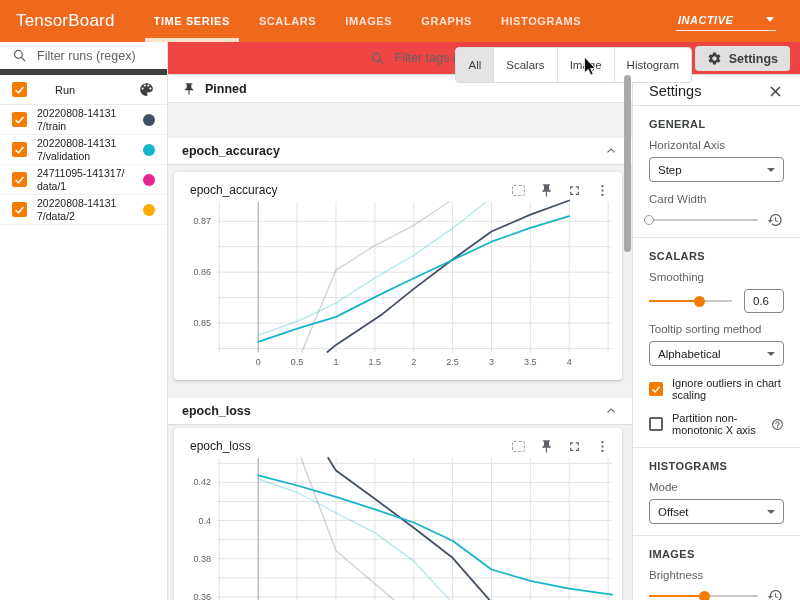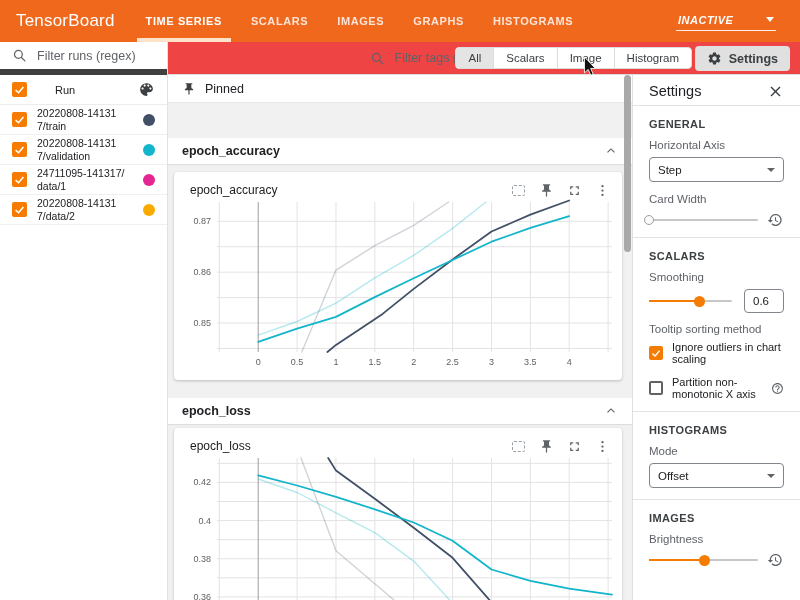--- a/index.html
+++ b/index.html
@@ -3,21 +3,21 @@
 <meta charset="utf-8">
 <style>
   html,body{margin:0;padding:0;width:800px;height:600px;overflow:hidden;background:#f1f1f1;
     font-family:"Liberation Sans",sans-serif;-webkit-font-smoothing:antialiased;}
   *{box-sizing:border-box;}
   svg{display:block;}
 
   
   #header{position:absolute;left:0;top:0;width:800px;height:42px;background:#f0681c;display:flex;align-items:center;color:#fff;z-index:30;}
   #logo{font-size:17px;font-weight:500;margin-left:16px;letter-spacing:.2px;}
-  #tabs{display:flex;margin-left:28px;height:38px;align-items:center;}
+  #tabs{display:flex;margin-left:36px;height:38px;align-items:center;}
   .tab{position:relative;font-size:11px;font-weight:700;letter-spacing:.6px;color:rgba(255,255,255,.82);
     padding:0 3px;margin-right:23px;height:42px;display:flex;align-items:center;cursor:pointer;}
   .tab.active{color:#fff;}
   .tab.active::after{content:"";position:absolute;left:-6px;right:-6px;bottom:0;height:4px;background:#ffe3c9;}
   #header-right{margin-left:auto;display:flex;align-items:center;margin-right:10px;}
   #run-status{position:relative;display:flex;align-items:center;border-bottom:1px solid rgba(255,255,255,.9);
     padding:2px 2px 4px 2px;margin-right:14px;width:100px;cursor:pointer;}
   #run-status .status-text{font-size:11px;font-weight:700;letter-spacing:.5px;font-style:italic;}
   .caret-down-w{width:0;height:0;border-left:4px solid transparent;border-right:4px solid transparent;border-top:5px solid #fff;margin-left:auto;}
 
@@ -37,34 +37,34 @@
   .cbx.checked{background:#f57c00;}
   .cbx.checked svg{position:absolute;left:1px;top:1px;width:13px;height:13px;stroke:#fff;stroke-width:2.4;fill:none;}
   .cbx.unchecked{background:#fff;border:2px solid #5f6368;}
 
   
   #toolbar{position:absolute;left:168px;top:42px;width:632px;height:33px;background:#ef4444;border-bottom:1px solid #dadce0;display:flex;align-items:center;z-index:20;justify-content:center;}
   #toolbar .tag-search{display:flex;align-items:center;color:#5f6368;margin-left:14px;}
   #toolbar .tag-search svg{width:15px;height:15px;stroke:#5f6368;}
   #toolbar input{border:none;outline:none;font-size:12.5px;margin-left:8px;width:220px;color:#202124;background:transparent;font-family:"Liberation Sans",sans-serif;}
   #toolbar input::placeholder{color:#5f6368;}
-  #chips{position:absolute;right:108px;top:5px;height:22px;display:flex;border:1px solid #dadce0;border-radius:4px;overflow:hidden;background:#fff;}
+  #chips{position:absolute;right:108px;top:5px;height:36px;display:flex;border:1px solid #dadce0;border-radius:4px;overflow:hidden;background:#fff;}
   .chip{display:flex;align-items:center;padding:0 12px;font-size:11.5px;color:#3c4043;border-right:1px solid #dadce0;cursor:pointer;white-space:nowrap;}
   .chip:last-child{border-right:none;}
   .chip.selected{background:#e4e4e4;}
   #toolbar-divider{position:absolute;right:100px;top:4px;height:25px;width:1px;background:#dadce0;}
   #settings-btn{position:absolute;right:10px;top:4px;height:25px;display:flex;align-items:center;background:#e0e0e0;border:none;border-radius:4px;padding:0 12px;cursor:pointer;font-family:"Liberation Sans",sans-serif;}
   #settings-btn svg{width:15px;height:15px;fill:#3c4043;margin-right:7px;}
   #settings-btn span{font-size:12.5px;font-weight:700;color:#3c4043;}
 
   
   #main{position:absolute;left:168px;top:75px;width:464px;height:525px;background:#f1f1f1;overflow:hidden;}
   #pinned-bar{position:absolute;left:0;top:0;width:464px;height:28px;background:#fff;border-bottom:1px solid #e6e6e6;display:flex;align-items:center;padding:0 14px;}
   #pinned-bar svg{width:14px;height:14px;fill:#3c4043;}
-  #pinned-bar .lbl{font-size:12.5px;font-weight:400;color:#202124;margin-left:9px;}
+  #pinned-bar .lbl{font-size:12.5px;font-weight:700;color:#202124;margin-left:9px;}
   #empty-strip{position:absolute;left:0;top:29px;width:464px;height:29px;background:#ececec;display:flex;align-items:center;justify-content:center;}
   #empty-strip span{font-size:11.5px;font-style:italic;color:#5f6368;}
   .section-bar{position:absolute;left:0;width:464px;height:26px;background:#fff;display:flex;align-items:center;padding:0 14px;cursor:pointer;box-shadow:0 1px 1px rgba(0,0,0,.08);}
   .section-bar .lbl{font-size:12.5px;font-weight:700;color:#202124;}
   .section-bar svg{margin-left:auto;width:14px;height:14px;stroke:#5f6368;fill:none;stroke-width:2;}
   .card{position:absolute;left:6px;width:448px;height:208px;background:#fff;border-radius:4px;box-shadow:0 1px 3px rgba(0,0,0,.22);}
   .card-header{height:26px;display:flex;align-items:center;padding:10px 12px 0 16px;}
   .card-title{font-size:12px;color:#202124;}
   .card-icons{margin-left:auto;display:flex;align-items:center;}
   .ci{width:16px;height:16px;margin-left:12px;color:#5f6368;cursor:pointer;display:flex;align-items:center;justify-content:center;background:none;border:none;padding:0;}
@@ -398,20 +398,24 @@
     <div class="sp-heading">SCALARS</div>
     <div class="sp-label">Smoothing</div>
     <div class="smooth-row">
       <div class="slider" id="smoothing-slider" style="width: 88px;">
           <div class="fill" style="width: 60%;"></div>
           <div class="thumb" style="left: 60%;"></div>
         </div>
       <input id="smoothing-input" value="0.6" style="">
     </div>
     <div class="sp-label">Tooltip sorting method</div>
+    <div class="sp-select">
+      <span>Alphabetical</span>
+      <span class="caret-down-g"></span>
+    </div>
     <div class="cbx-row">
       <span class="cbx checked">
           <svg viewBox="0 0 20 20">
             <polyline points="4,11 8.5,15 16,6"></polyline>
           </svg>
         </span>
       <label>Ignore outliers in chart scaling</label>
     </div>
     <div class="cbx-row">
       <span class="cbx unchecked"></span>

